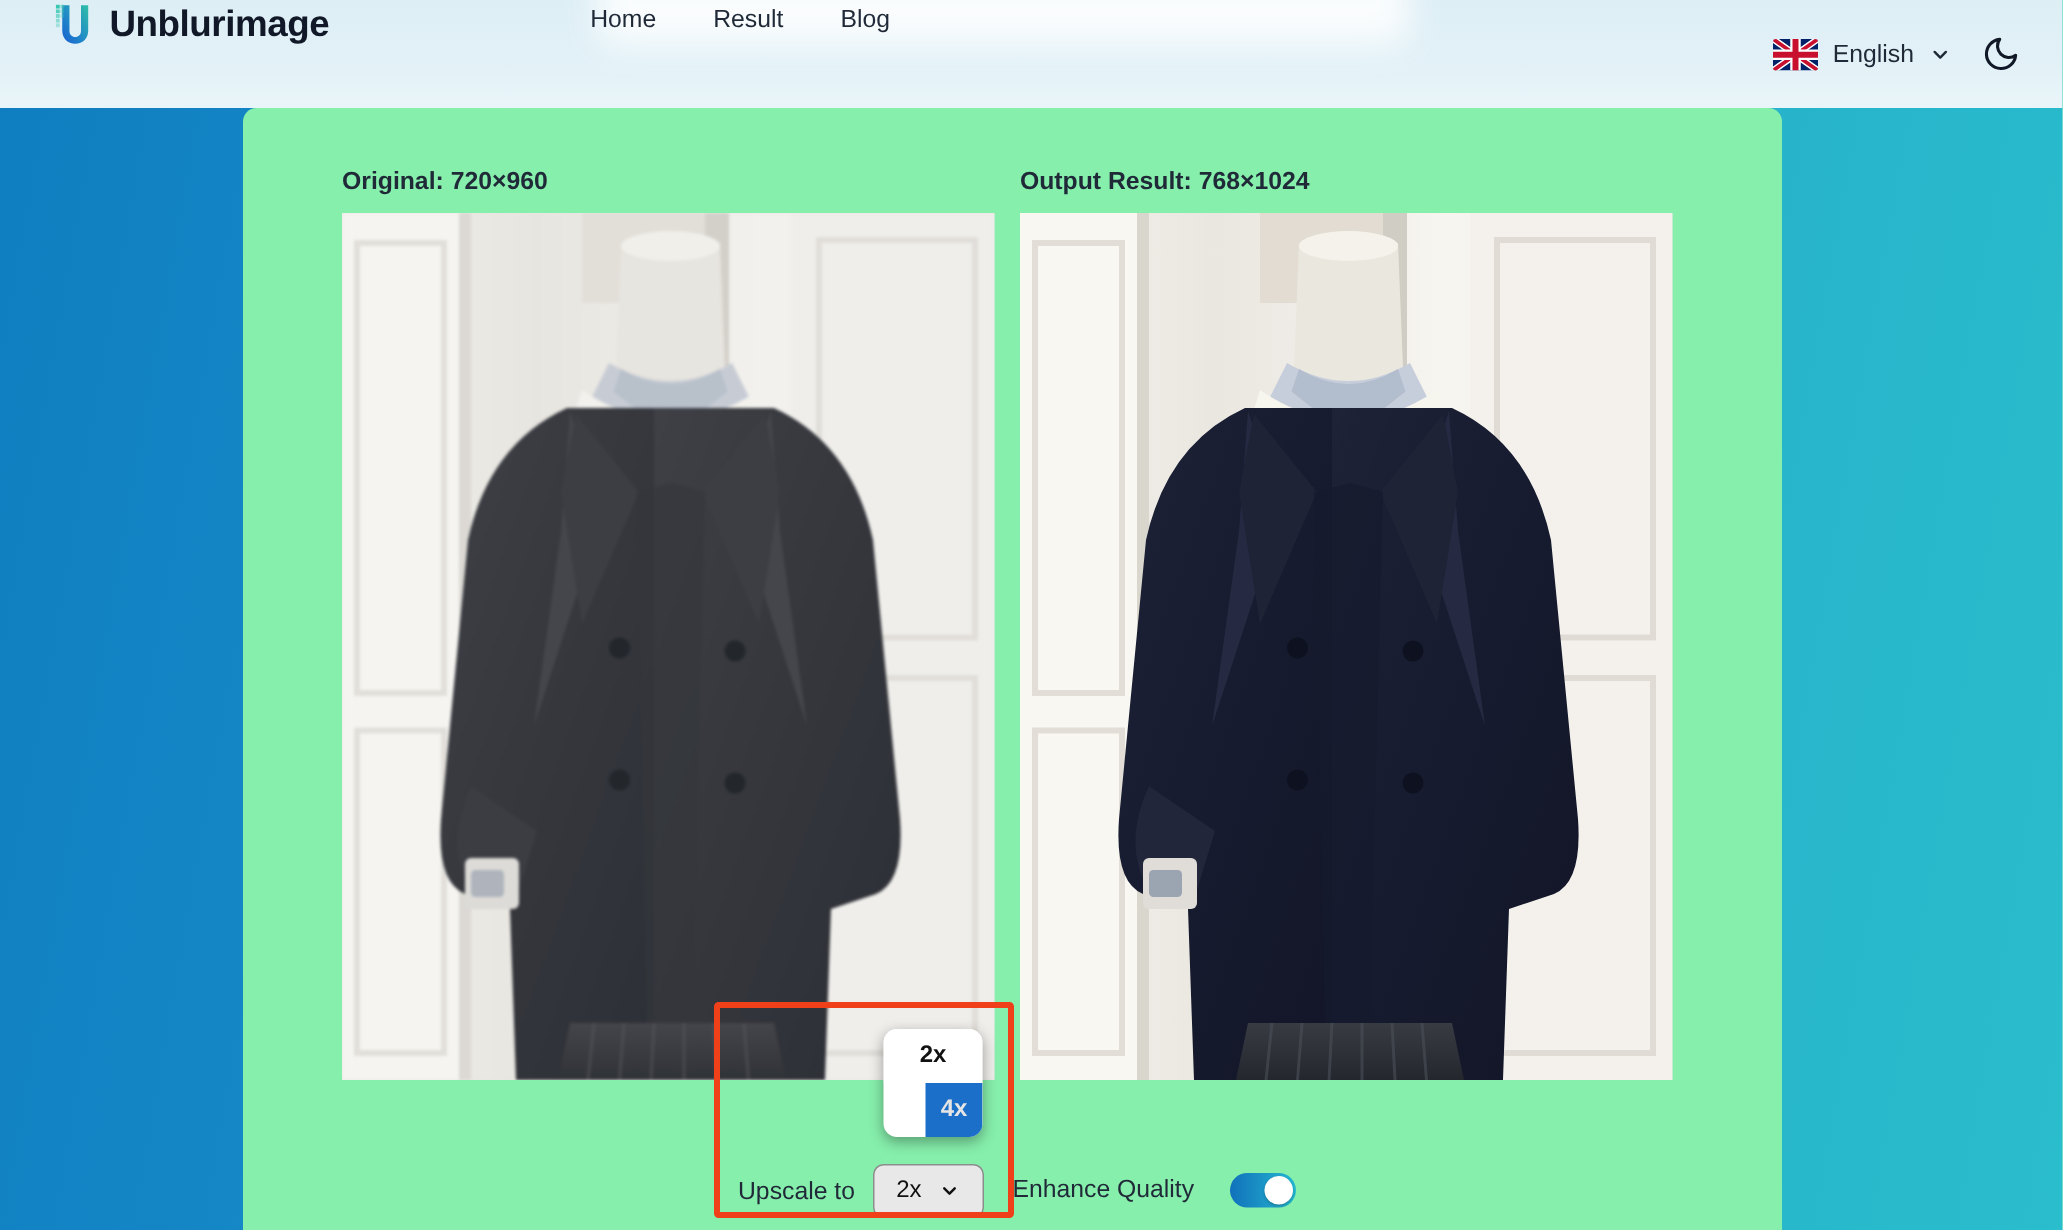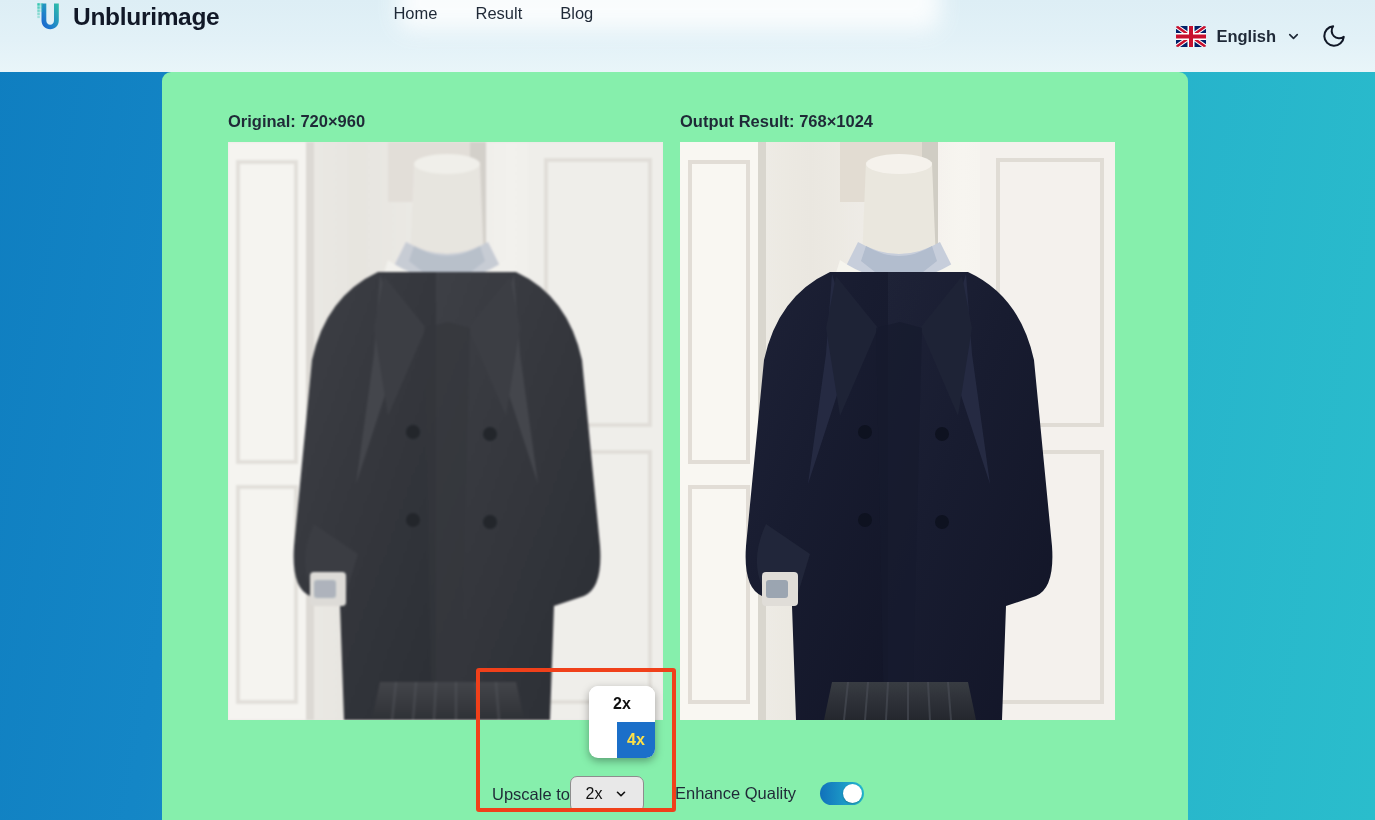--- a/index.html
+++ b/index.html
@@ -48,21 +48,21 @@
   .nav-link {
     font-size: 16.5px; color: #1f2937; cursor: pointer;
     padding: 4px 2px;
   }
   #header-right {
     position: absolute; right: 28px; top: 0; height: 72px;
     display: flex; align-items: center; gap: 20px;
     z-index: 2;
   }
   #lang-switch {
-    display: flex; align-items: center; gap: 10px; cursor: pointer; font-weight: bold;
+    display: flex; align-items: center; gap: 10px; cursor: pointer;
   }
   #flag-icon { width: 30px; height: 21px; display: block; border-radius: 2px; }
   #lang-label { font-size: 16.5px; color: #1f2937; }
   #lang-chevron { width: 15px; height: 15px; display: block; color: #1f2937; }
   #theme-toggle { width: 26px; height: 26px; cursor: pointer; display: block; color: #111827; }
 
   
   #content-panel {
     position: absolute; left: 162px; top: 72px;
     width: 1026px; height: 748px;
@@ -94,21 +94,21 @@
   #img-output   .photo { filter: saturate(1.05) contrast(1.05); }
 
   
   #controls-row {
     position: absolute; left: 0; top: 690px;
     width: 1026px; height: 58px;
     display: flex; align-items: center;
   }
   #upscale-group {
     position: absolute; left: 330px; top: 14px;
-    display: flex; align-items: center; 
+    display: flex; align-items: center; gap: 12px;
   }
   #upscale-label { font-size: 16.5px; color: #1f2937; white-space: nowrap; }
   #upscale-select {
     width: 74px; height: 36px;
     background: #e8e8e8;
     border: 1px solid #8d8d8d;
     border-radius: 7px;
     display: flex; align-items: center; justify-content: center; gap: 12px;
     cursor: pointer;
   }
@@ -125,21 +125,21 @@
     overflow: hidden;
     z-index: 30;
   }
   .dropdown-option {
     height: 36px;
     display: flex; align-items: center; justify-content: center;
     font-size: 16px; font-weight: bold;
     cursor: pointer;
   }
   .dropdown-option.opt-normal { color: #111; background: #fff; }
-  .dropdown-option.opt-selected { color: #fde047; background: #1b6fc9; margin-left: 28px; }
+  .dropdown-option.opt-selected { color: #e5e5e5; background: #1b6fc9; margin-left: 28px; }
 
   #enhance-group {
     position: absolute; left: 513px; top: 20px;
     display: flex; align-items: center; gap: 24px;
   }
   #enhance-label { font-size: 16.5px; color: #1f2937; white-space: nowrap; }
   #enhance-toggle {
     width: 44px; height: 23px; border-radius: 12px;
     background: linear-gradient(90deg, #1171bb 0%, #25b9d0 100%);
     position: relative; cursor: pointer;

